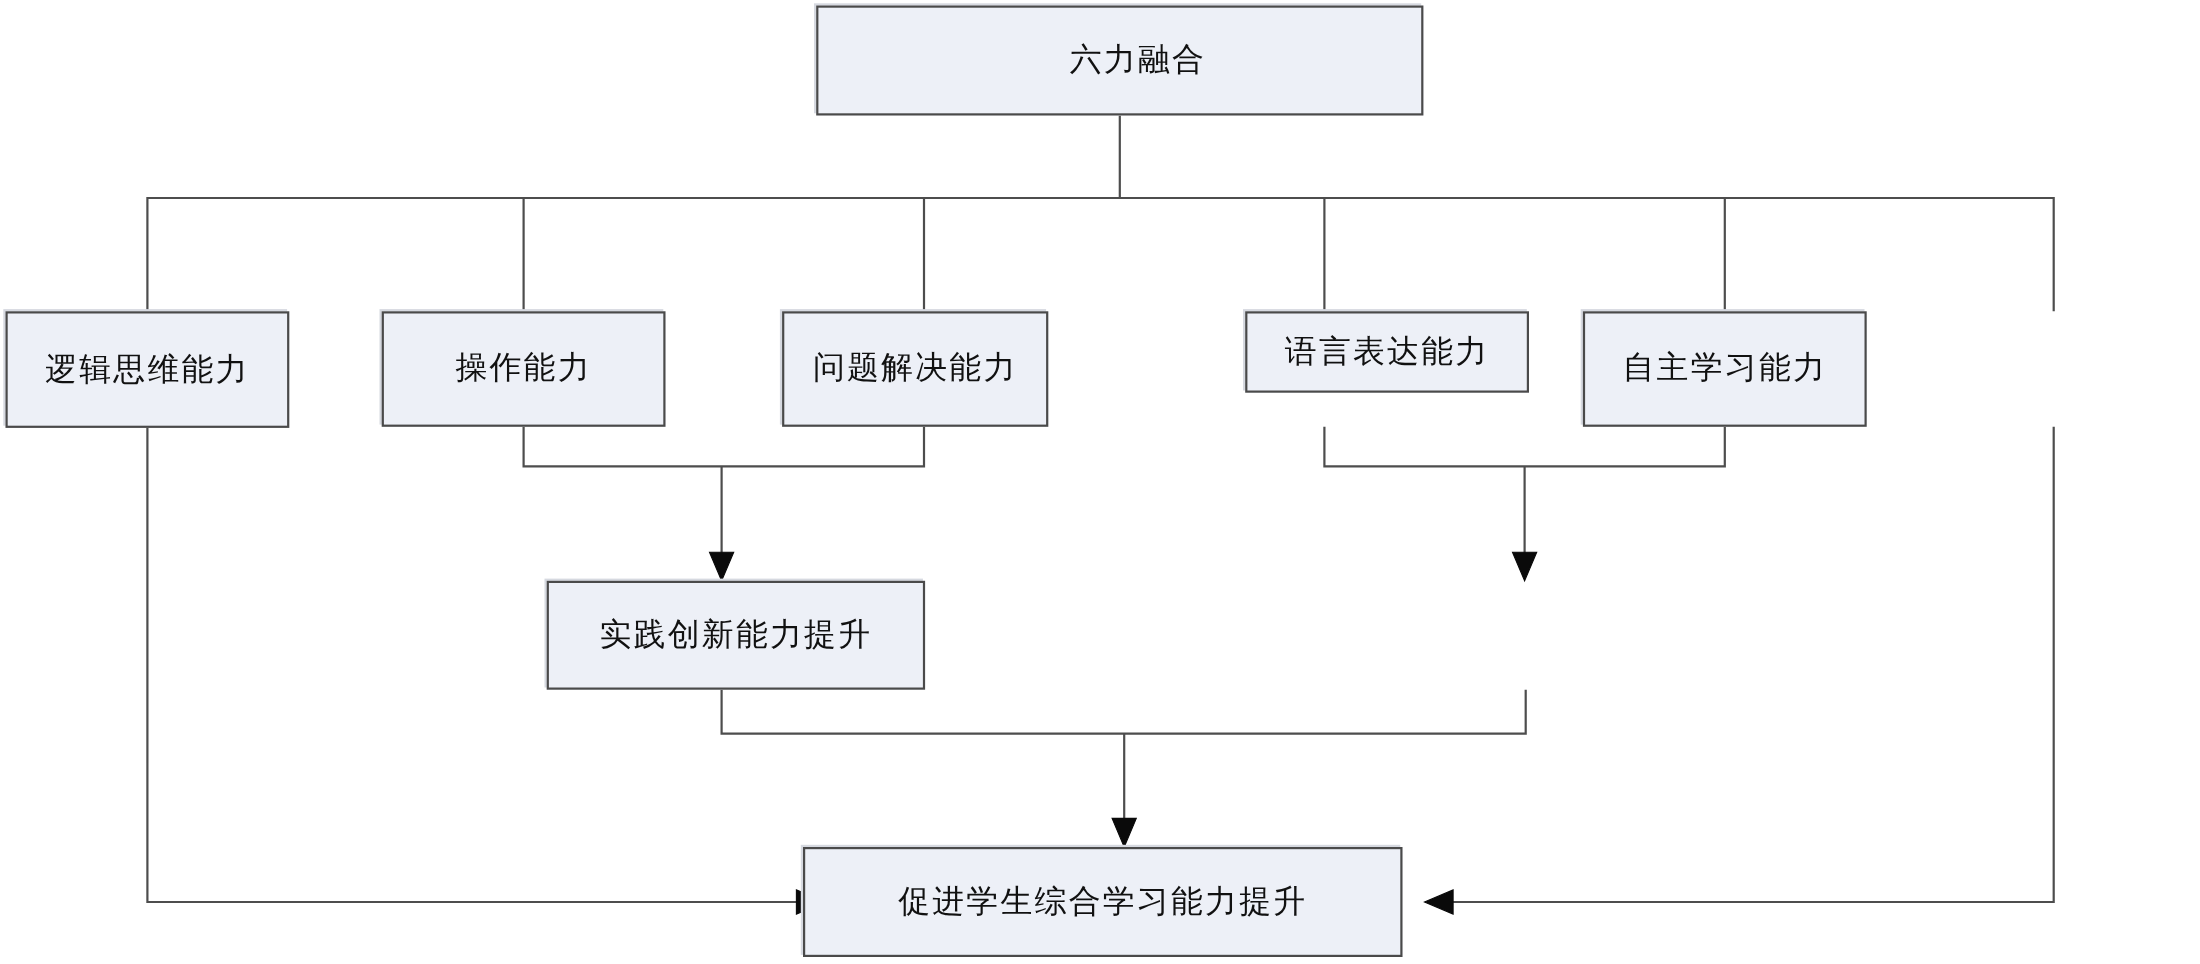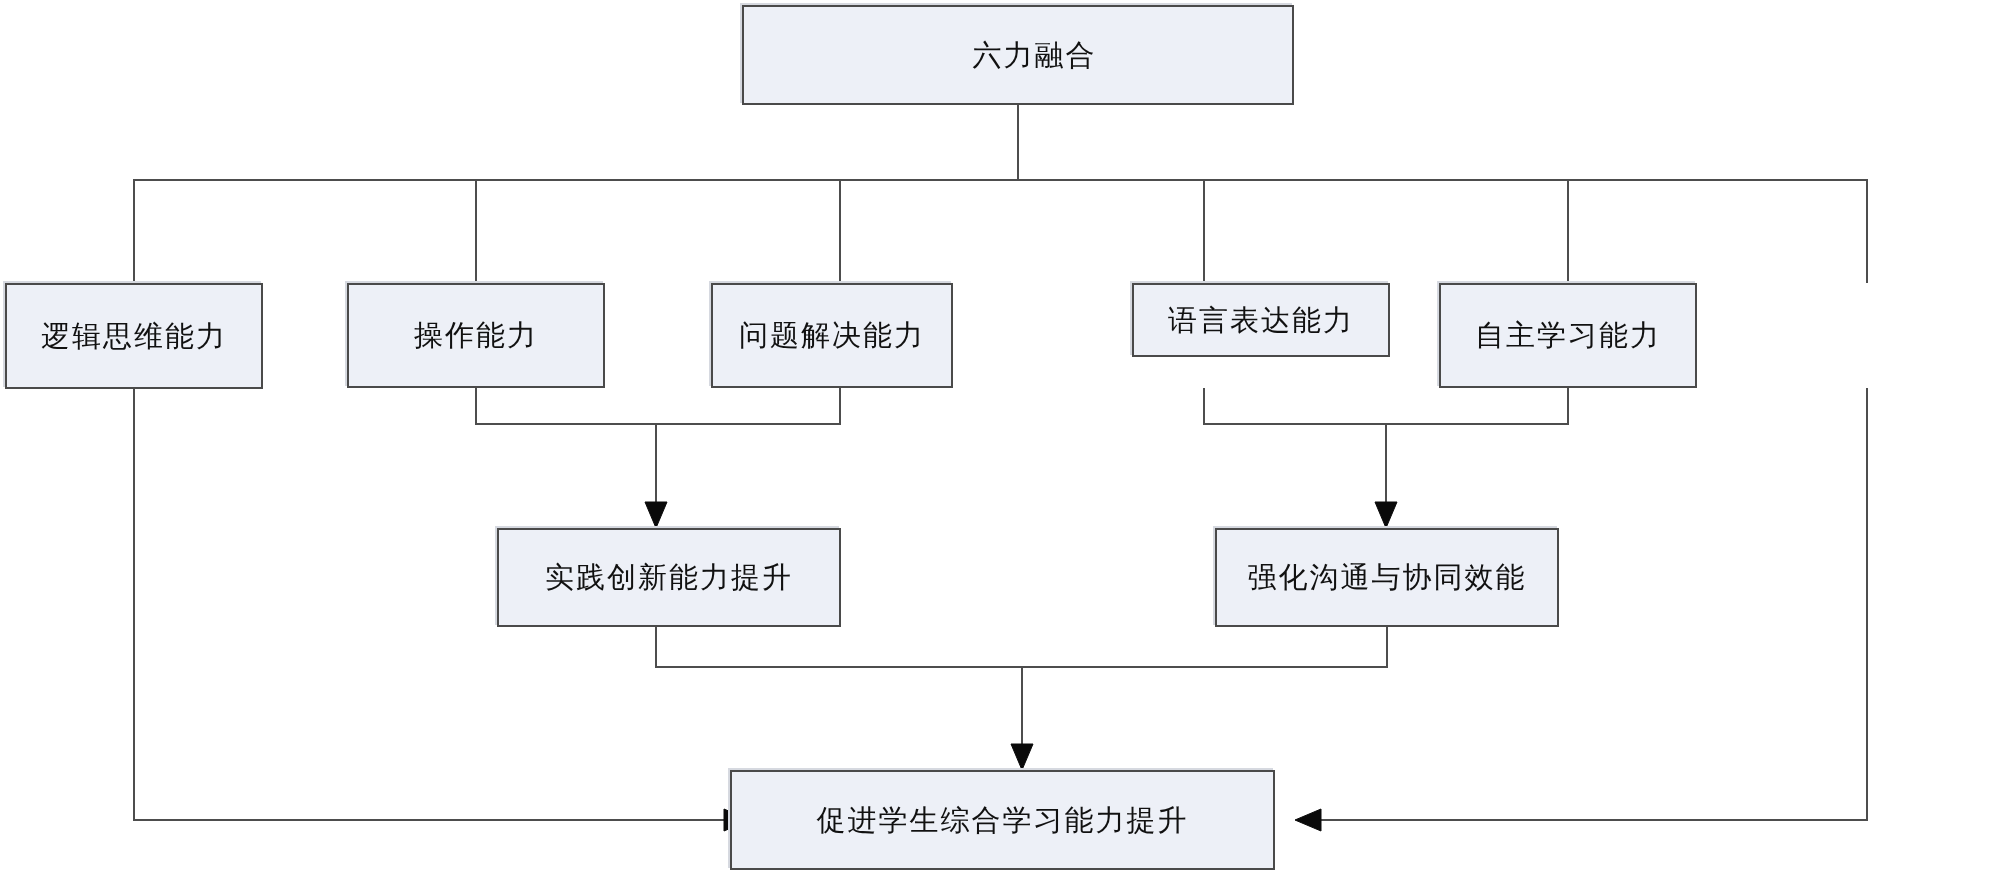--- a/index.html
+++ b/index.html
@@ -92,21 +92,18 @@
   <div class="node" style="left:1132px; top:283px; width:258px; height:74px;">
     <span>语言表达能力</span>
   </div>
   <div class="node" style="left:1439px; top:283px; width:258px; height:105px;">
     <span>自主学习能力</span>
   </div>
 
   <div class="node" style="left:497px; top:528px; width:344px; height:99px;">
     <span>实践创新能力提升</span>
   </div>
-  <div class="node" style="left:1215px; top:528px; width:344px; height:99px;">
-    <span>强化沟通与协同效能</span>
-  </div>
 
   <div class="node" style="left:730px; top:770px; width:545px; height:100px;">
     <span>促进学生综合学习能力提升</span>
   </div>
 
 </div>
 
 </body></html>

